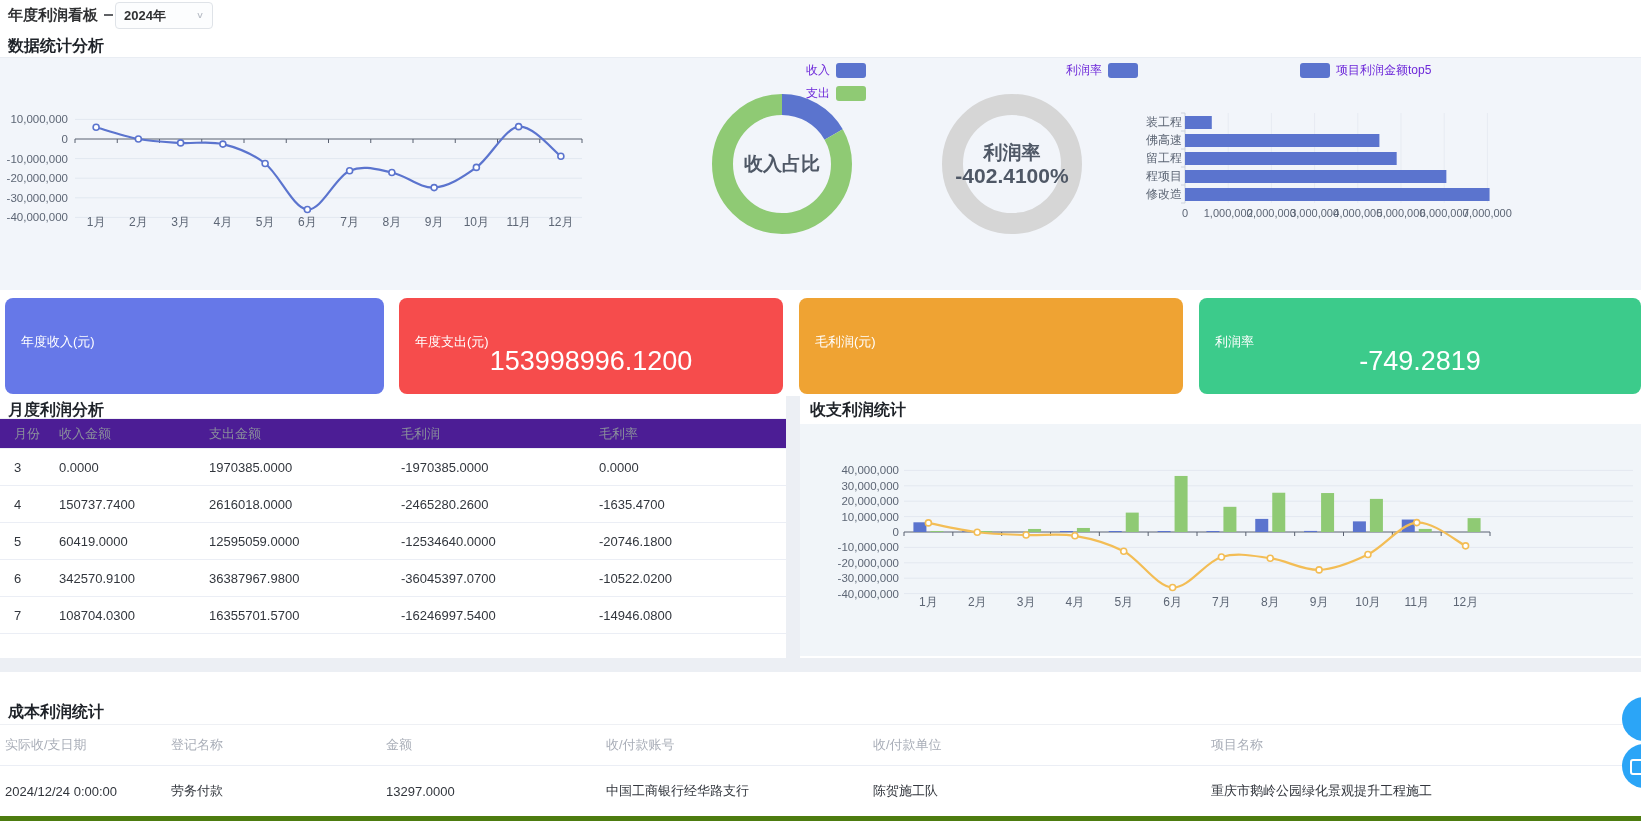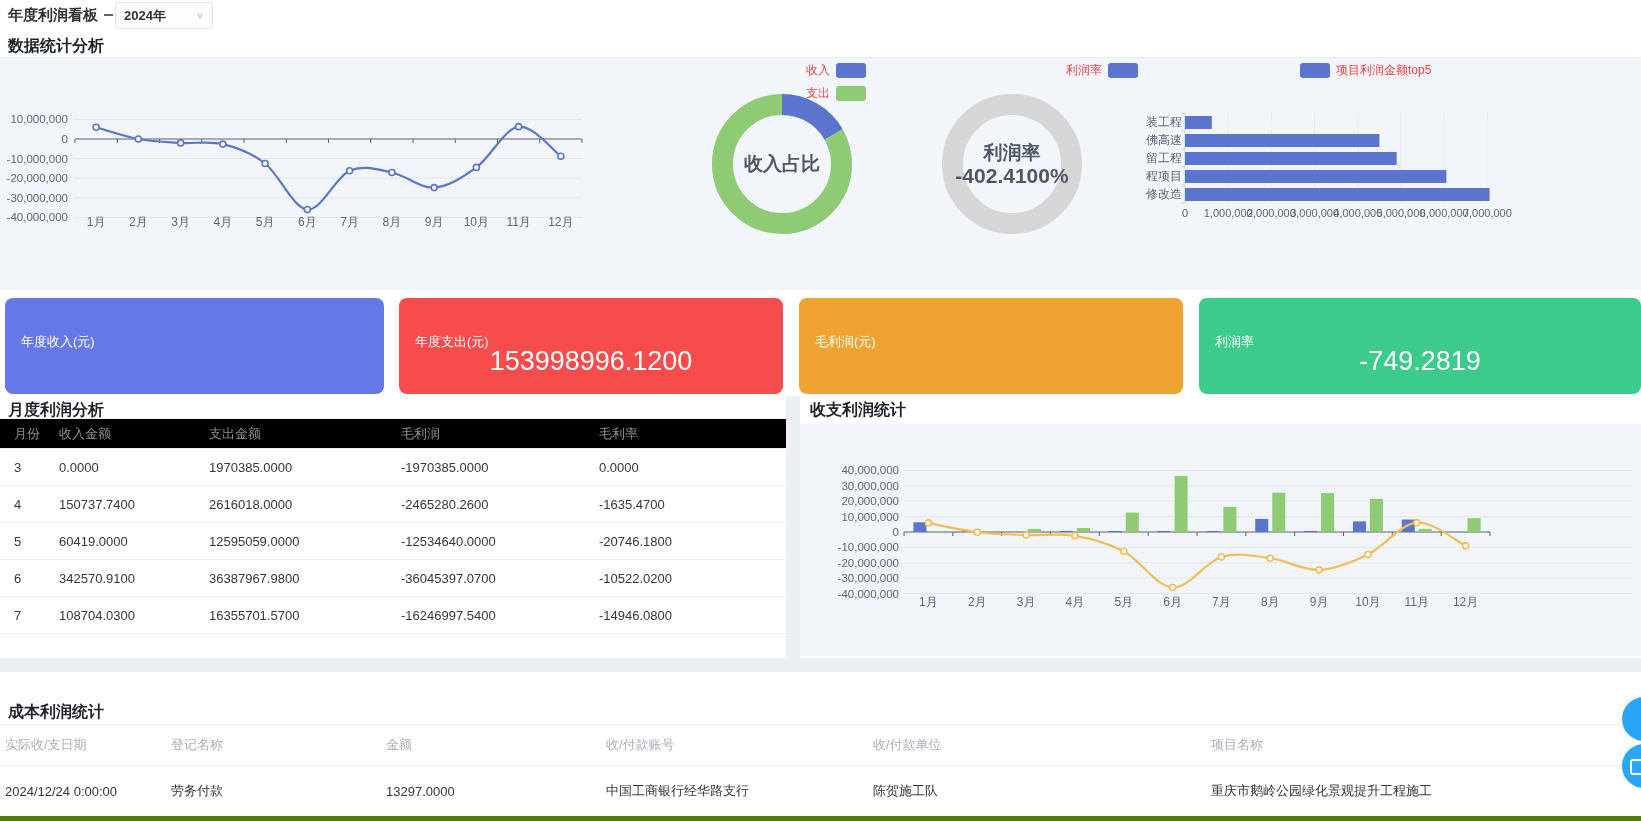--- a/index.html
+++ b/index.html
@@ -12,40 +12,40 @@
   .year-select{left:115px;top:2px;width:80px;height:25px;border:1px solid #dfe3e8;border-radius:4px;
        background:#fcfdfe;display:flex;align-items:center;justify-content:space-between;padding:0 8px;cursor:pointer;}
   .year-select .val{font-size:13px;font-weight:bold;color:#303133;}
   .year-select .chev{color:#b8bdc6;font-size:11px;transform:scaleY(.8);}
   .section-label{font-size:16px;font-weight:bold;color:#1f2329;}
   
   .stats-bg{left:0;top:57px;width:1641px;height:232px;background:#f2f5fa;border-top:1px solid #e9edf3;}
   svg text{font-family:"Liberation Sans","DejaVu Sans",sans-serif;}
   .legend{display:flex;flex-direction:column;gap:6px;}
   .lg-row{display:flex;align-items:center;gap:6px;cursor:pointer;}
-  .lg-row span.lbl{font-size:12px;color:#ef4444;}
+  .lg-row span.lbl{font-size:12px;color:#6d28d9;}
   .pill{width:30px;height:15px;border-radius:3px;display:inline-block;}
   .donut-label{width:160px;text-align:center;font-weight:bold;color:#4f5866;}
   .donut-label .l1{font-size:19px;line-height:22px;}
   .donut-label .l2{font-size:21px;line-height:23px;}
   .cat-label{position:absolute;width:50px;height:16px;line-height:16px;font-size:12px;color:#5d6675;
        display:flex;justify-content:flex-end;overflow:hidden;white-space:nowrap;}
   
   .kpi{top:298px;height:96px;border-radius:8px;color:#fff;}
   .kpi .k-label{position:absolute;left:16px;top:12px;font-size:13px;margin-top:23px;}
   .kpi .k-value{position:absolute;left:0;right:0;top:48px;text-align:center;font-size:27px;}
   
   .panel{background:#fff;}
   .gap-v{left:786px;top:396px;width:14px;height:262px;background:#eceff4;}
   .gap-h{left:0;top:658px;width:1641px;height:14px;background:#eceff4;}
   .chartbg2{left:800px;top:424px;width:841px;height:232px;background:#f1f5f9;}
   table{border-collapse:collapse;table-layout:fixed;}
   #monthly-table{width:786px;}
   #monthly-table th,#monthly-table td{text-align:left;font-weight:normal;overflow:hidden;white-space:nowrap;}
-  #monthly-table thead th{background:#000000;color:#8a909b;font-size:13px;height:27px;border-top:1px solid #eef0f4;border-bottom:1px solid #ebeef5;}
+  #monthly-table thead th{background:#4c1d95;color:#8a909b;font-size:13px;height:27px;border-top:1px solid #eef0f4;border-bottom:1px solid #ebeef5;}
   #monthly-table tbody td{color:#32363d;font-size:13px;height:34px;border-bottom:1px solid #ebeef5;}
   #monthly-table th:first-child,#monthly-table td:first-child{padding-left:14px;}
   #cost-table{width:1641px;}
   #cost-table th,#cost-table td{text-align:left;font-weight:normal;overflow:hidden;white-space:nowrap;margin-top:44px;}
   #cost-table thead th{color:#a9aeb8;font-size:13px;height:38px;border-top:1px solid #eef0f4;border-bottom:1px solid #ebeef5;}
   #cost-table tbody td{color:#32363d;font-size:13px;height:48px;border-bottom:7px solid #4d7c0f;}
   #cost-table th:first-child,#cost-table td:first-child{padding-left:5px;}
   
   .fab{width:44px;height:44px;border-radius:50%;background:#2ba5f7;cursor:pointer;}
   .fab-icon{position:absolute;left:8px;top:15px;width:12px;height:12px;border:2px solid #fff;border-radius:3px;}

